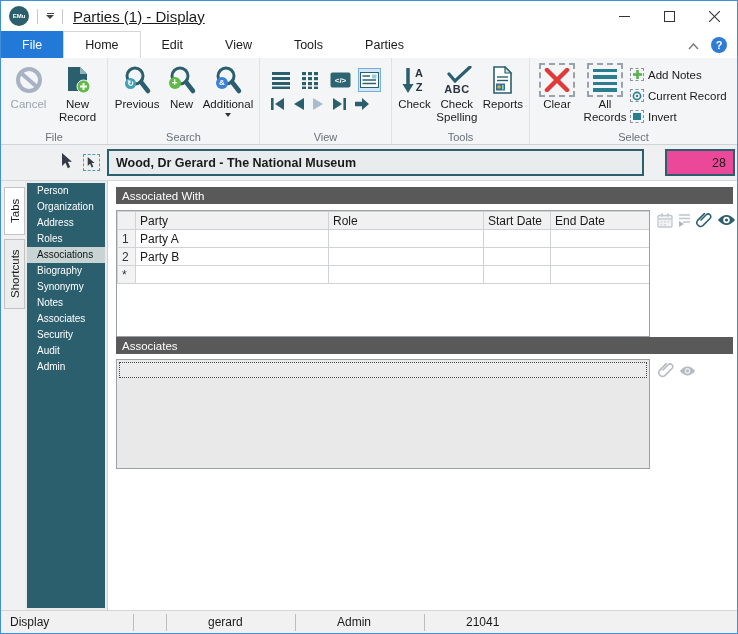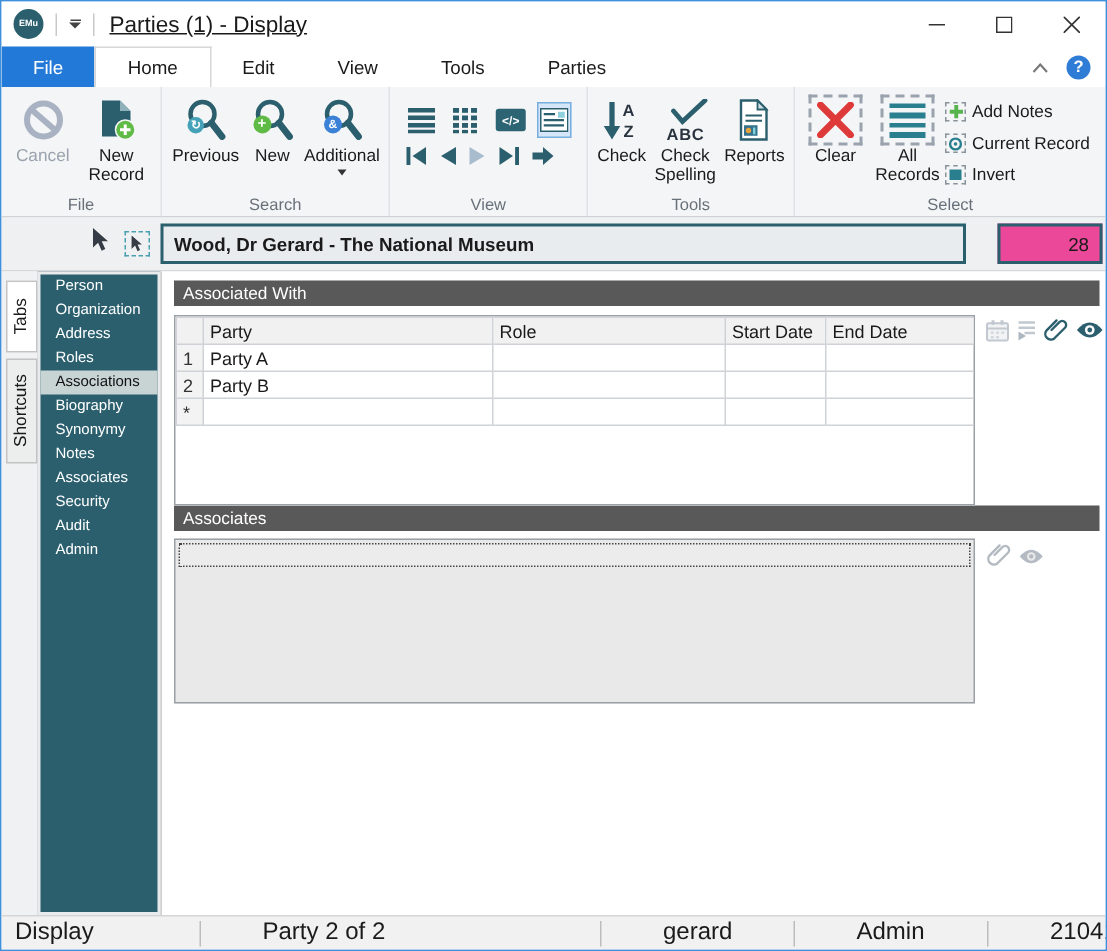--- a/index.html
+++ b/index.html
@@ -84,21 +84,21 @@
   table.assoc th { background:#f1f1f1; }
   td.rownum { background:#f3f3f3; text-align:center; padding:0; color:#333; }
   .table-icons { position:absolute; left:541px; top:1px; display:flex; gap:4px; align-items:center; }
 
   .assoc-box { margin-top:5px; width:534px; height:110px; background:#e9e9e9; border:1px solid #9aa0a6; padding:2px; position:relative; }
   .assoc-field { height:16px; background:#ececec; border:1px dotted #444; font-size:11.5px; padding:0 4px; }
   .assoc-icons { position:absolute; left:541px; top:2px; display:flex; gap:4px; align-items:center; }
 
   
   .statusbar { position:absolute; left:0; right:0; bottom:0; height:23px; background:#f1f1f1; border-top:1px solid #d5d5d5;
-               display:flex; align-items:center; font-size:16px;gap:32px; }
+               display:flex; align-items:center; font-size:12px;gap:32px; }
   .seg { padding:0 9px; height:100%; display:flex; align-items:center; }
   .seg-sep { width:1px; height:17px; background:#bdbdbd; flex:0 0 auto; }
   .seg.mode { width:100px; }
   .seg.pos { flex:1; }
   .seg.user { width:64px; }
   .seg.group { width:64px; }
   .seg.code { width:46px; }
 </style>
 </head>
 <body>
@@ -539,21 +539,20 @@
           </span>
         </div>
       </div>
 
     </div>
   </div>
 
   <div class="statusbar">
     <div class="seg mode">Display</div>
     <div class="seg-sep"></div>
-    <div class="seg pos">Party 2 of 2</div>
     <div class="seg-sep"></div>
     <div class="seg user">gerard</div>
     <div class="seg-sep"></div>
     <div class="seg group">Admin</div>
     <div class="seg-sep"></div>
     <div class="seg code">21041</div>
   </div>
 
 </div>
 

